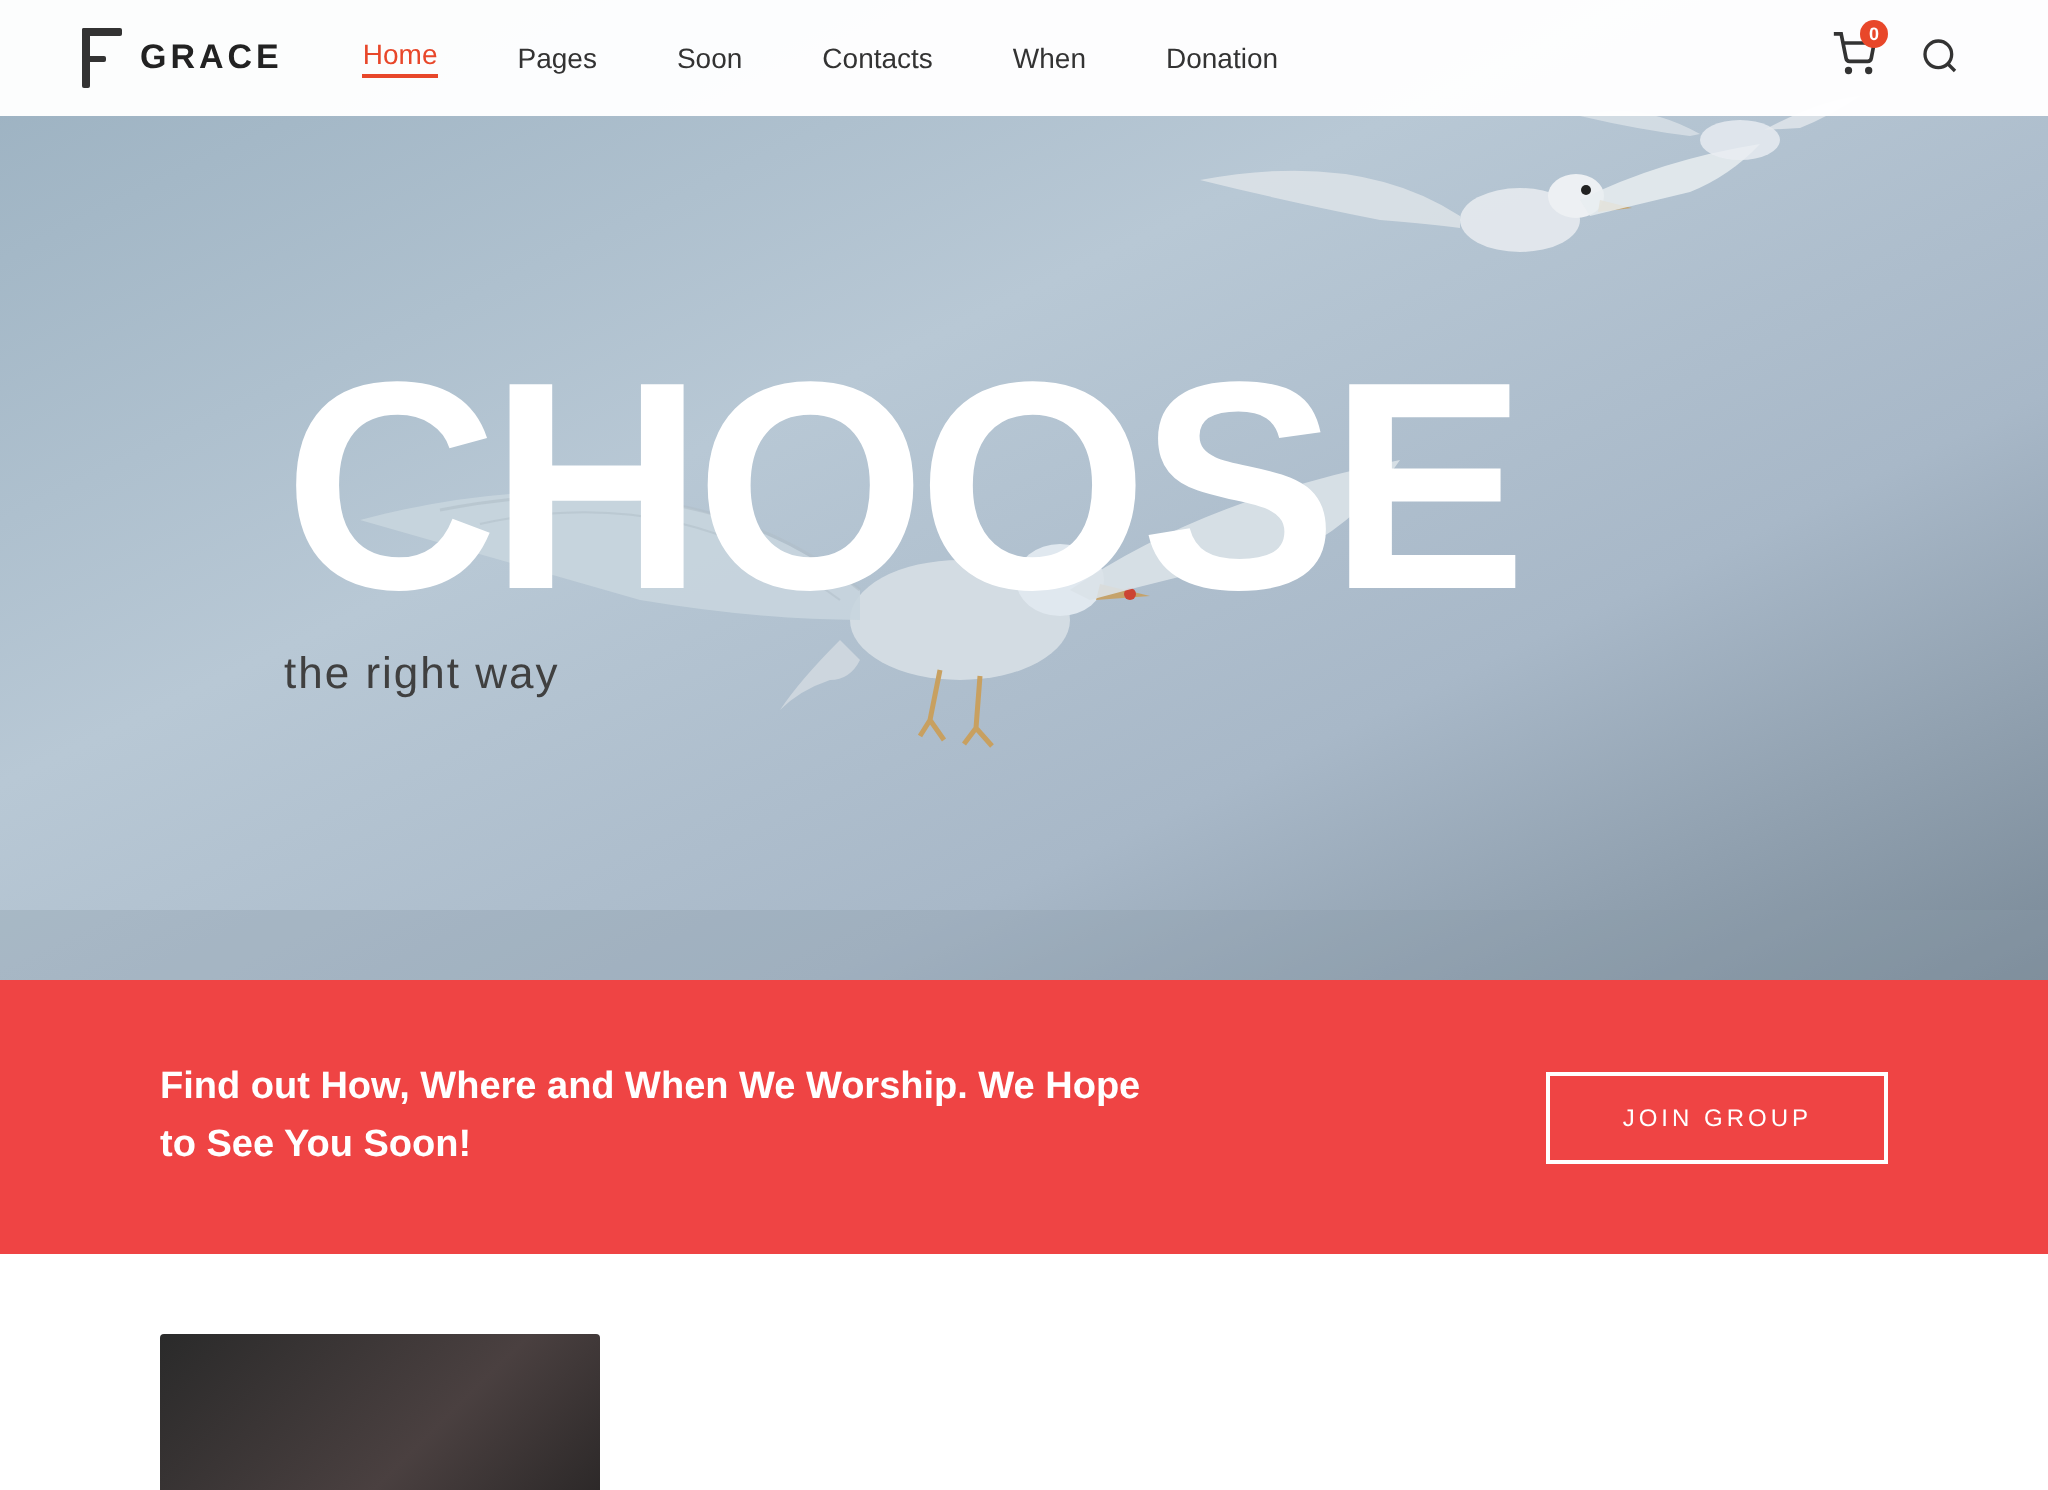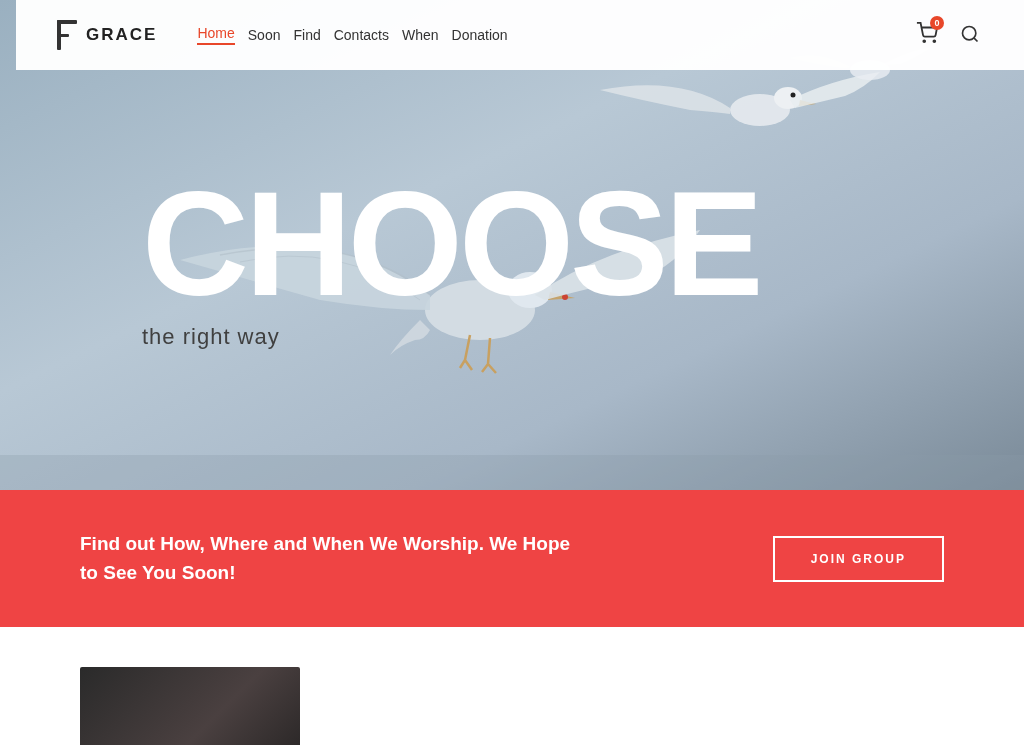--- a/index.html
+++ b/index.html
@@ -1,26 +1,26 @@
 <!DOCTYPE html>
 <html><head>
   <meta charset="utf-8">
   <style>
     * { margin: 0; padding: 0; box-sizing: border-box; }
     body { font-family: 'Arial', sans-serif; width: 1024px; overflow-x: hidden; background: #fff; }
 
     
     header {
       position: absolute;
-      top: 0; left: 16px; right: 0;
+      top: 0; left: 0; right: 0;
       z-index: 100;
       display: flex;
       align-items: center;
       padding: 0 40px;
-      height: 70px;
+      height: 58px;
       background: rgba(255,255,255,0.97);
     }
     .logo-area {
       display: flex;
       align-items: center;
       gap: 8px;
       margin-right: 40px;
     }
     .logo-icon {
       width: 22px;
@@ -28,21 +28,21 @@
     }
     .logo-text {
       font-size: 17px;
       font-weight: 700;
       letter-spacing: 2px;
       color: #222;
     }
     nav {
       display: flex;
       align-items: center;
-      gap: 13px;
+      gap: 40px;
       flex: 1;
     }
     nav a {
       text-decoration: none;
       font-size: 14px;
       color: #333;
       font-weight: 500;
     }
     nav a.active {
       color: #e8472a;
@@ -149,21 +149,21 @@
       font-weight: 600;
       line-height: 1.5;
       max-width: 500px;
     }
     .join-group-btn {
       background: transparent;
       color: #fff;
       border: 2px solid #fff;
       padding: 14px 36px;
       font-size: 12px;
-      font-weight: 700;
+      font-weight: 400;
       letter-spacing: 2px;
       text-transform: uppercase;
       cursor: pointer;
       white-space: nowrap;
     }
 
     
     .below-fold {
       background: #fff;
       padding: 40px 80px;
@@ -185,22 +185,22 @@
   <div class="logo-area">
     <svg class="logo-icon" viewBox="0 0 22 32" fill="none" xmlns="http://www.w3.org/2000/svg">
       <rect x="1" y="1" width="4" height="30" rx="1" fill="#333"></rect>
       <rect x="1" y="1" width="20" height="4" rx="1" fill="#333"></rect>
       <rect x="1" y="15" width="12" height="3" rx="1" fill="#333"></rect>
     </svg>
     <span class="logo-text">GRACE</span>
   </div>
   <nav>
     <a href="#" class="active">Home</a>
+    <a href="#">Pages</a>
     <a href="#">Soon</a>
-    <a href="#">Find</a>
     <a href="#">Contacts</a>
     <a href="#">When</a>
     <a href="#">Donation</a>
   </nav>
   <div class="header-right">
     <div class="cart-icon-wrap">
       <svg width="22" height="22" viewBox="0 0 24 24" fill="none" stroke="#333" stroke-width="2">
         <circle cx="9" cy="21" r="1"></circle>
         <circle cx="20" cy="21" r="1"></circle>
         <path d="M1 1h4l2.68 13.39a2 2 0 0 0 2 1.61h9.72a2 2 0 0 0 2-1.61L23 6H6"></path>

